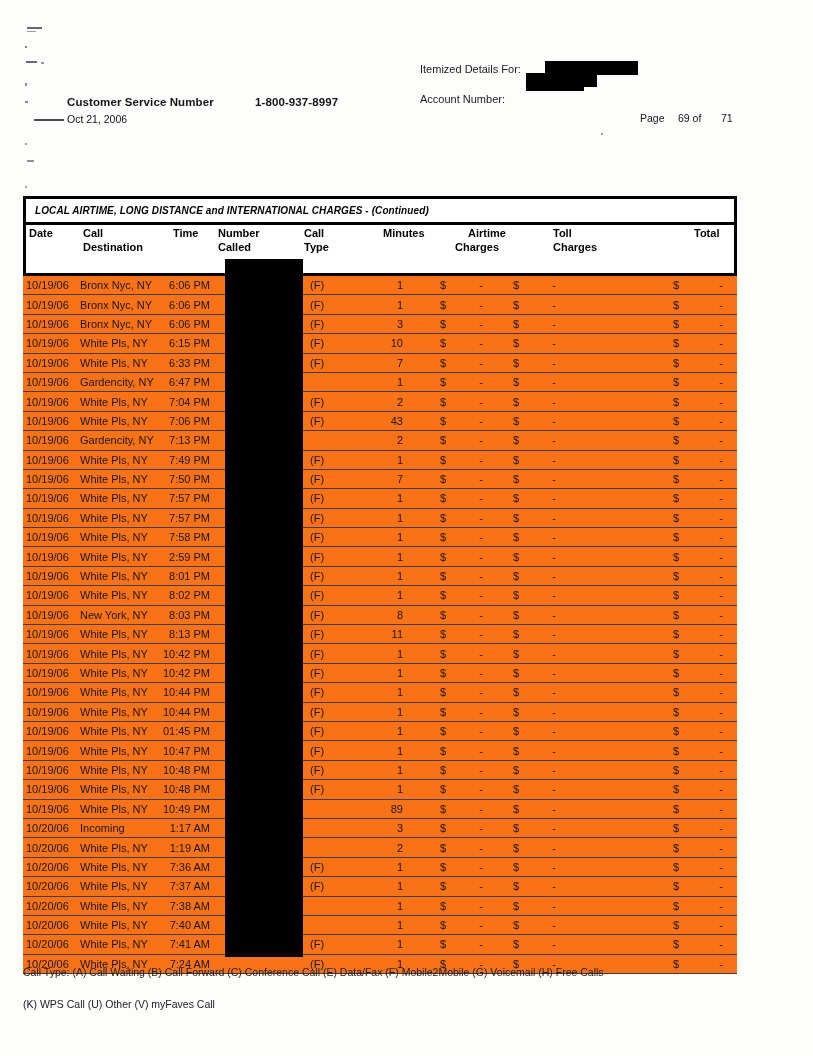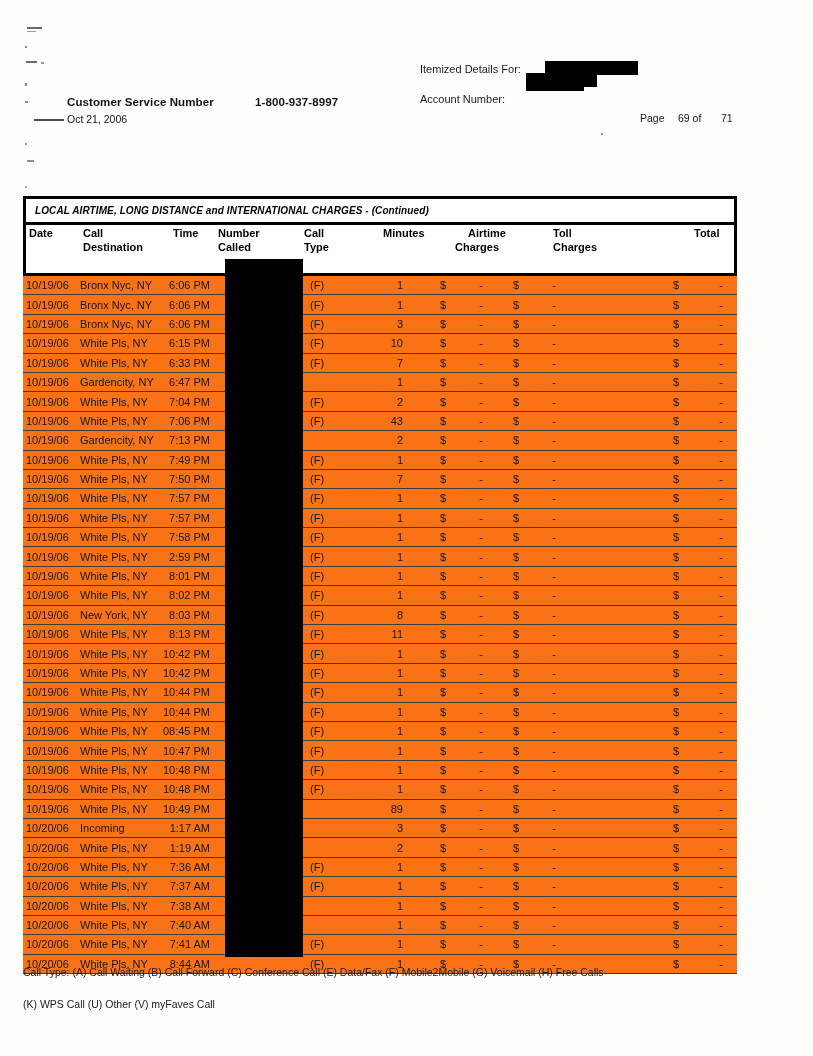--- a/index.html
+++ b/index.html
@@ -688,21 +688,21 @@
         <div></div>
         <div class="c-amt">
           <span>$</span>
           <span>-</span>
         </div>
         <div></div>
       </div>
       <div class="row">
         <div class="c-date">10/19/06</div>
         <div class="c-dest">White Pls, NY</div>
-        <div class="c-time">08:45 PM</div>
+        <div class="c-time">01:45 PM</div>
         <div></div>
         <div></div>
         <div></div>
         <div class="c-type">(F)</div>
         <div class="c-min">1</div>
         <div></div>
         <div class="c-amt">
           <span>$</span>
           <span>-</span>
         </div>
@@ -1000,21 +1000,21 @@
         <div></div>
         <div class="c-amt">
           <span>$</span>
           <span>-</span>
         </div>
         <div></div>
       </div>
       <div class="row">
         <div class="c-date">10/20/06</div>
         <div class="c-dest">White Pls, NY</div>
-        <div class="c-time">8:44 AM</div>
+        <div class="c-time">7:24 AM</div>
         <div></div>
         <div></div>
         <div></div>
         <div class="c-type">(F)</div>
         <div class="c-min">1</div>
         <div></div>
         <div class="c-amt">
           <span>$</span>
           <span>-</span>
         </div>

